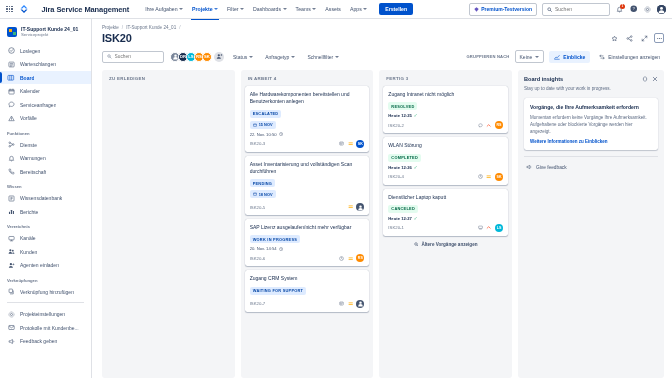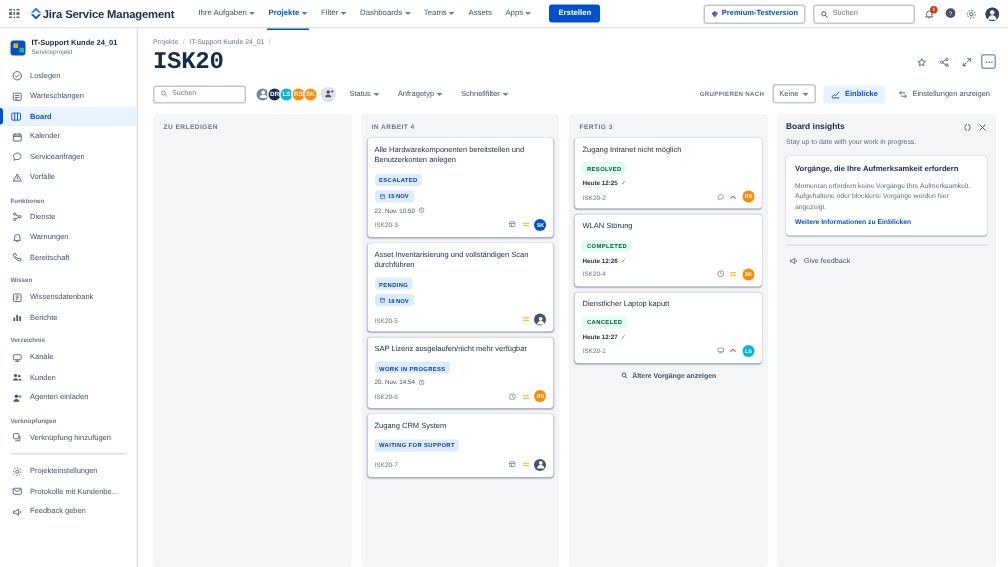--- a/index.html
+++ b/index.html
@@ -15,21 +15,21 @@
 
   
   .topnav {
     height: 19px; flex: 0 0 19px;
     display: flex; align-items: center;
     border-bottom: 1px solid #DFE1E6;
     background: #fff; padding: 0 6px; gap: 5px;
   }
   .grid-icon { display: grid; grid-template-columns: repeat(3, 1.5px); gap: 1px; margin-right: 2px; }
   .grid-icon i { width: 1.5px; height: 1.5px; background: #5E6C84; display: block; }
-  .brand { display: flex; align-items: center; gap: 1px; text-align: right; }
+  .brand { display: flex; align-items: center; gap: 14px; text-align: right; }
   .brand-logo { width: 8px; height: 8px; position: relative; }
   .brand-name { font-size: 7.5px; font-weight: 600; color: #172B4D; letter-spacing: -0.1px; white-space: nowrap; }
   .nav-items { display: flex; align-items: center; gap: 7px; margin-left: 10px; }
   .nav-item {
     font-size: 5.2px; color: #42526E; display: flex; align-items: center; gap: 1.5px;
     padding: 4px 1px; position: relative; white-space: nowrap; cursor: pointer;
   }
   .nav-item.active { color: #0052CC; font-weight: 600; }
   .nav-item.active::after {
     content: ""; position: absolute; left: 0; right: 0; bottom: -4px; height: 1.4px; background: #0052CC;
@@ -87,21 +87,21 @@
   .side-divider { height: 1px; background: #DFE1E6; margin: 4px 7px; }
   .sicon { width: 8px; height: 8px; flex: 0 0 8px; display: flex; align-items: center; justify-content: center; color: #44546F; }
   .side-item.active .sicon { color: #0052CC; }
 
   
   .main { flex: 1; min-width: 0; display: flex; flex-direction: column; background: #fff; padding: 6px 8px 0 10px; }
   .breadcrumb { display: flex; align-items: center; gap: 3px; font-size: 4.6px; color: #6B778C; }
   .breadcrumb span { cursor: pointer; }
   .bc-sep { color: #A5ADBA; }
   .title-row { display: flex; align-items: center; margin-top: 2px; }
-  .page-title { font-size: 16px; font-weight: 600; color: #172B4D; letter-spacing: -0.2px; font-family: Liberation Mono, monospace; }
+  .page-title { font-size: 11px; font-weight: 600; color: #172B4D; letter-spacing: -0.2px; }
   .title-actions { margin-left: auto; display: flex; align-items: center; gap: 5px; }
   .ta-btn { width: 10px; height: 10px; display: flex; align-items: center; justify-content: center; color: #42526E; border-radius: 2px; cursor: pointer; }
   .ta-btn.boxed { border: 1px solid #8C9CB8; }
 
   .toolbar { display: flex; align-items: center; margin-top: 6px; gap: 6px; }
   .board-search {
     display: flex; align-items: center; gap: 3px; border: 1px solid #C1C7D0;
     border-radius: 2px; padding: 2.5px 4px; width: 62px; cursor: text;
   }
   .board-search input { border: 0; outline: 0; font-size: 4.8px; color: #7A869A; width: 100%; font-family: "Liberation Sans", sans-serif; background: transparent; }

